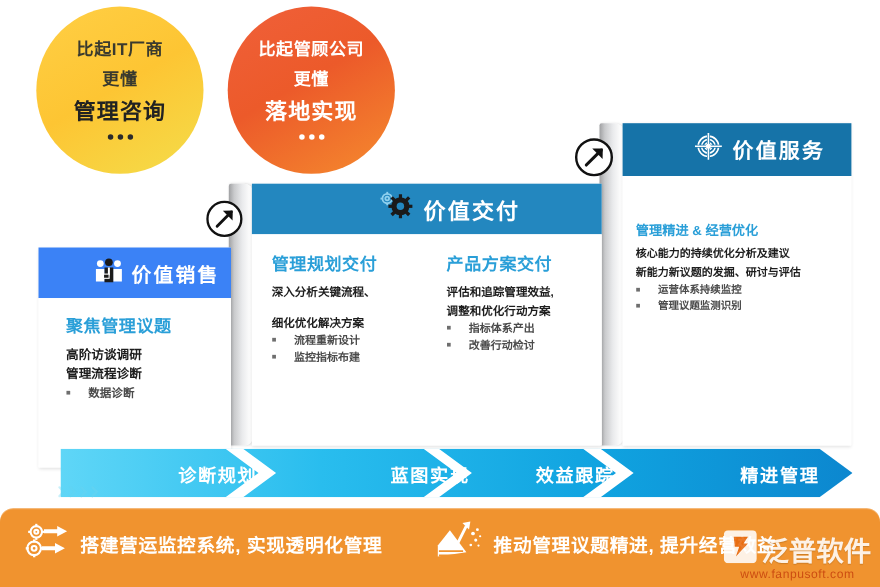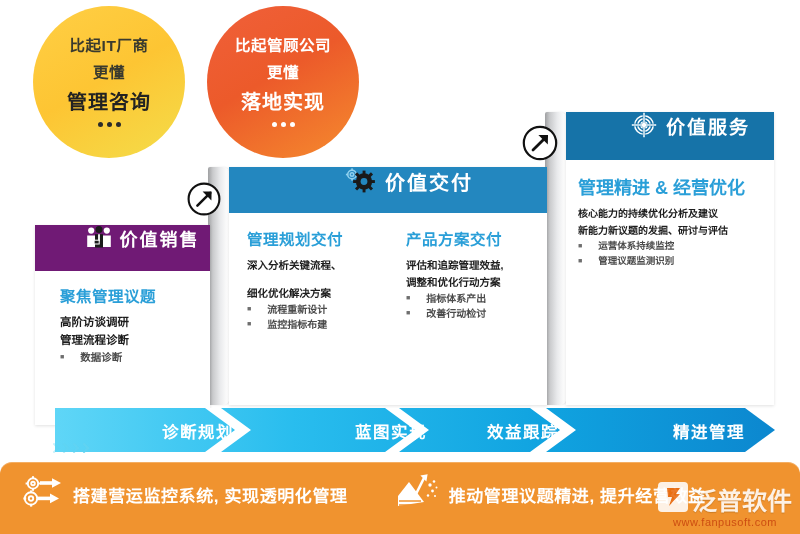--- a/index.html
+++ b/index.html
@@ -43,51 +43,51 @@
     background:linear-gradient(90deg,#9fa0a2 0%, #c9cacc 22%, #e9eaec 55%, #fdfdfd 88%, #ffffff 100%);
     border-radius:2px 8px 8px 2px;
     box-shadow:1px 0 2px rgba(0,0,0,.10);
   }
   #spine-1{ left:208px; top:167px; width:22px; height:238px; }
   #spine-2{ left:545px; top:112px; width:22px; height:293px; }
 
   
   .card{ position:absolute; background:#ffffff; z-index:3; }
   .card-head{
-    color:#ffffff; display:flex; justify-content:center;
+    color:#ffffff; display:flex; align-items:center; justify-content:center;
     gap:8px; font-weight:700; letter-spacing:2px;padding-left:40px;
   }
   .card-body{ background:#fff; }
   .sub-title{ color:#2a9fd8; font-weight:700; letter-spacing:.5px; }
   .bold-line{ color:#1d1d1d; font-weight:700; }
   .bullet{ color:#4b4b4b; font-weight:700; display:flex; align-items:flex-start; gap:16px; }
   .bullet .sq{ color:#6e6e6e; font-size:7px; line-height:1.9; }
 
   
   #card-sales{ left:35px; top:225px; width:175px; box-shadow:0 1px 3px rgba(0,0,0,.12); }
-  #card-sales .card-head{ background:#701a75; height:46px; font-size:18px; }
+  #card-sales .card-head{ background:#3b82f6; height:46px; font-size:18px; }
   #card-sales .card-body{ padding:13px 0 0 25px; height:154px; }
   #card-sales .sub-title{ font-size:15.5px; }
   #card-sales .bold-line{ font-size:11.5px; line-height:1.55; margin-top:8px; }
   #card-sales .bullet{ font-size:10.5px; line-height:1.5; }
 
   
   #card-delivery{ left:229px; top:167px; width:318px; box-shadow:0 1px 3px rgba(0,0,0,.12); }
   #card-delivery .card-head{ background:#2387bf; height:46px; font-size:20px; }
   #card-delivery .card-body{ padding:14px 0 0 0; height:192px; display:flex; }
   #card-delivery .col{ flex:1; padding-left:18px; }
   #card-delivery .sub-title{ font-size:15.5px; }
   #card-delivery .bold-line{ font-size:10.5px; line-height:1.6; margin-top:8px; }
   #card-delivery .bullet{ font-size:10px; line-height:1.5; }
 
   
   #card-service{ left:566px; top:112px; width:208px; box-shadow:0 1px 3px rgba(0,0,0,.12); }
   #card-service .card-head{ background:#1673a8; height:48px; font-size:19px; }
   #card-service .card-body{ padding:13px 0 0 12px; height:245px; }
-  #card-service .sub-title{ font-size:18px; letter-spacing:0; }
+  #card-service .sub-title{ font-size:12px; letter-spacing:0;margin-top:27px; }
   #card-service .bold-line{ font-size:10px; line-height:1.65; margin-top:7px; }
   #card-service .bullet{ font-size:9.5px; line-height:1.55; }
 
   
   .arrow-circle{ position:absolute; z-index:6; }
   #arrow-1{ left:186px; top:181px; width:36px; height:36px; }
   #arrow-2{ left:521px; top:124px; width:38px; height:38px; }
 
   
   #process-bar{ position:absolute; left:55px; top:408px; width:720px; height:44px; z-index:4; }

